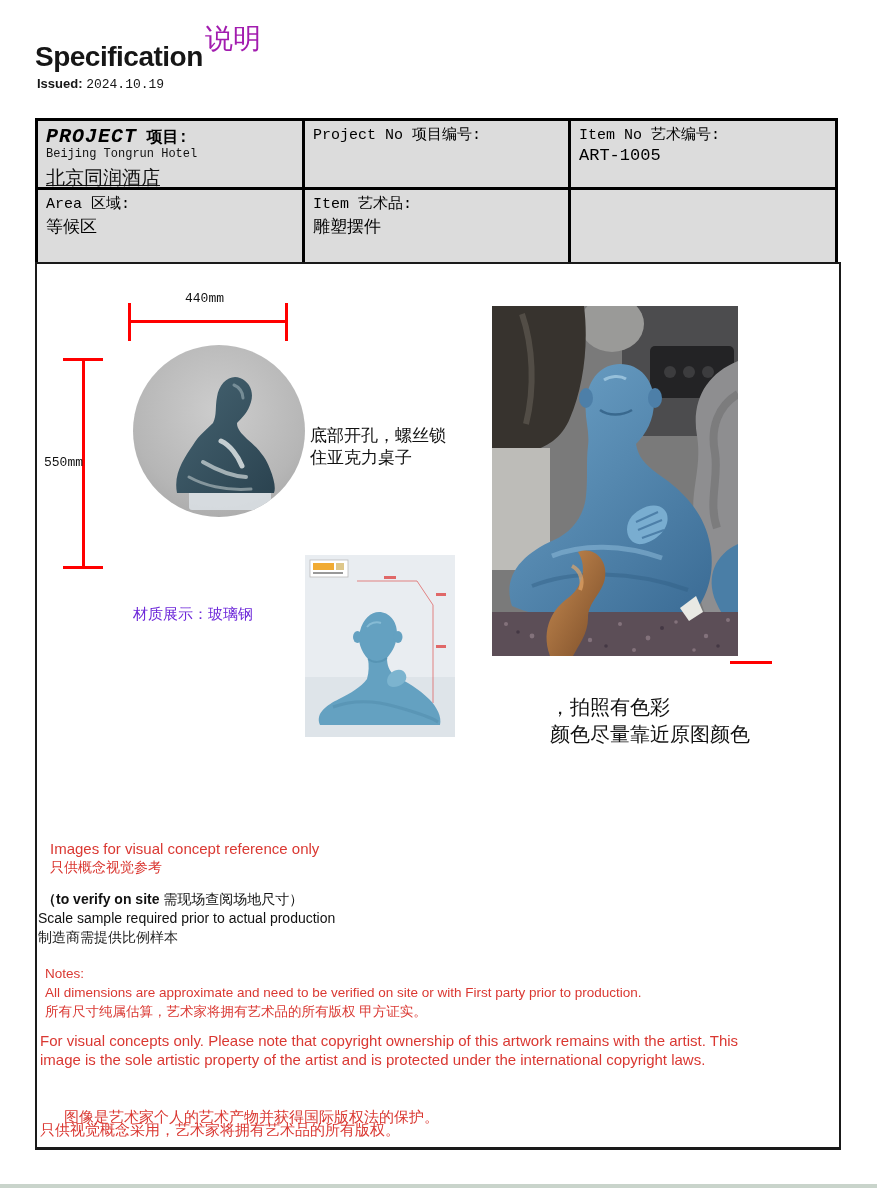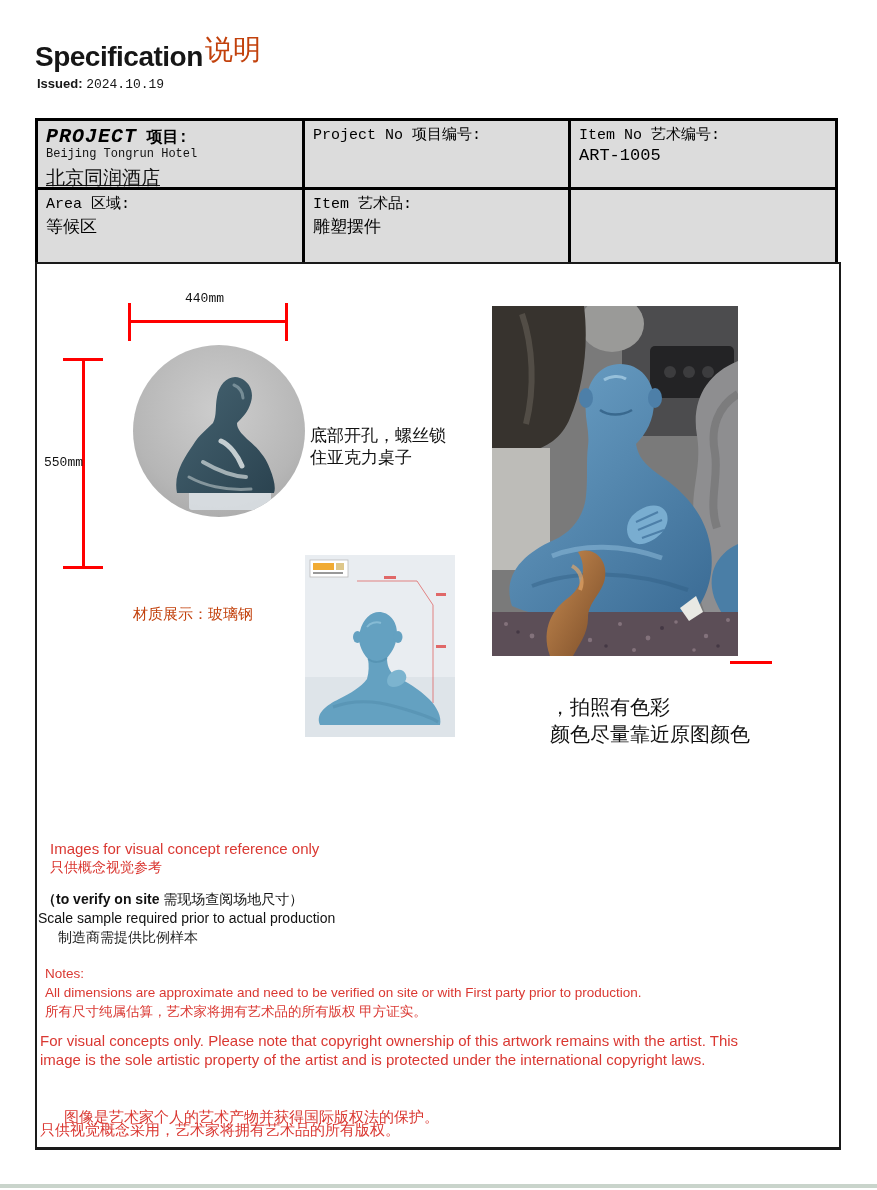--- a/index.html
+++ b/index.html
@@ -3,21 +3,21 @@
 <meta charset="utf-8">
 <style>
   html,body{margin:0;padding:0;background:#fff;}
   #page{
     position:relative;width:877px;height:1190px;background:#ffffff;
     font-family:"Liberation Sans",sans-serif;color:#111;overflow:hidden;
     border-right:1px solid #c9c9c9;
   }
   
   .title-en{position:absolute;left:35px;top:41px;font-size:28px;font-weight:bold;letter-spacing:-0.5px;color:#161616;}
-  .title-zh{position:absolute;left:205px;top:31px;font-size:28px;font-weight:400;font-family:"DejaVu Serif",serif;color:#c2410c;}
+  .title-zh{position:absolute;left:205px;top:20px;font-size:28px;font-weight:400;font-family:"DejaVu Serif",serif;color:#a21caf;}
   .issued{position:absolute;left:37px;top:76px;font-size:13px;color:#161616;}
   .issued .lbl{font-weight:bold;}
   .issued .date{font-family:"Liberation Mono",monospace;font-weight:400;}
   
   .info-table{
     position:absolute;left:35px;top:118px;width:803px;height:157px;
     background:#dcdcdc;border:3px solid #000;box-sizing:border-box;
     display:grid;grid-template-columns:267px 266px 1fr;grid-template-rows:69px 1fr;
     font-family:"Liberation Mono","DejaVu Sans Mono",monospace;
   }
@@ -37,30 +37,30 @@
   }
   
   .dim{position:absolute;background:#ff0000;}
   .dim-label{position:absolute;font-family:"Liberation Mono","DejaVu Sans Mono",monospace;font-size:13px;color:#111;}
   
   .circle-img{position:absolute;left:133px;top:345px;width:172px;height:172px;}
   .sample-img{position:absolute;left:305px;top:555px;width:150px;height:182px;}
   .photo-img{position:absolute;left:492px;top:306px;width:246px;height:350px;}
   
   .mount-note{position:absolute;left:310px;top:424px;font-size:17px;line-height:1.3;color:#111;font-family:"DejaVu Serif",serif;}
-  .material-note{position:absolute;left:133px;top:605px;font-size:15px;font-weight:500;color:#c2410c;}
+  .material-note{position:absolute;left:133px;top:605px;font-size:15px;font-weight:500;color:#6d28d9;}
   .color-note{position:absolute;left:550px;top:694px;font-size:20px;line-height:1.35;color:#111;font-family:"DejaVu Serif",serif;}
   
   .red{color:#da3832;}
   .ref-en{position:absolute;left:50px;top:840px;font-size:15px;}
   .ref-zh{position:absolute;left:50px;top:859px;font-size:14px;}
   .verify-line{position:absolute;left:42px;top:891px;font-size:14px;color:#111;}
   .verify-line .b{font-weight:bold;}
   .scale-en{position:absolute;left:38px;top:910px;font-size:14px;color:#111;}
-  .scale-zh{position:absolute;left:38px;top:929px;font-size:14px;color:#222;padding-left:20px;}
+  .scale-zh{position:absolute;left:38px;top:929px;font-size:14px;color:#222;}
   .notes-label{position:absolute;left:45px;top:966px;font-size:13.5px;}
   .notes-en{position:absolute;left:45px;top:985px;font-size:13.5px;width:790px;}
   .notes-zh{position:absolute;left:45px;top:1003px;font-size:13.5px;}
   .copy-en{position:absolute;left:40px;top:1031px;font-size:15px;line-height:1.28;width:714px;}
   .copy-zh1{position:absolute;left:40px;top:1089px;font-size:15px;margin-top:32px;}
   .copy-zh2{position:absolute;left:40px;top:1108px;font-size:15px;margin-left:24px;}
   
   .footer-bar{position:absolute;left:0;top:1184px;width:877px;height:4px;background:#c9d4cb;}
 </style>
 </head>

